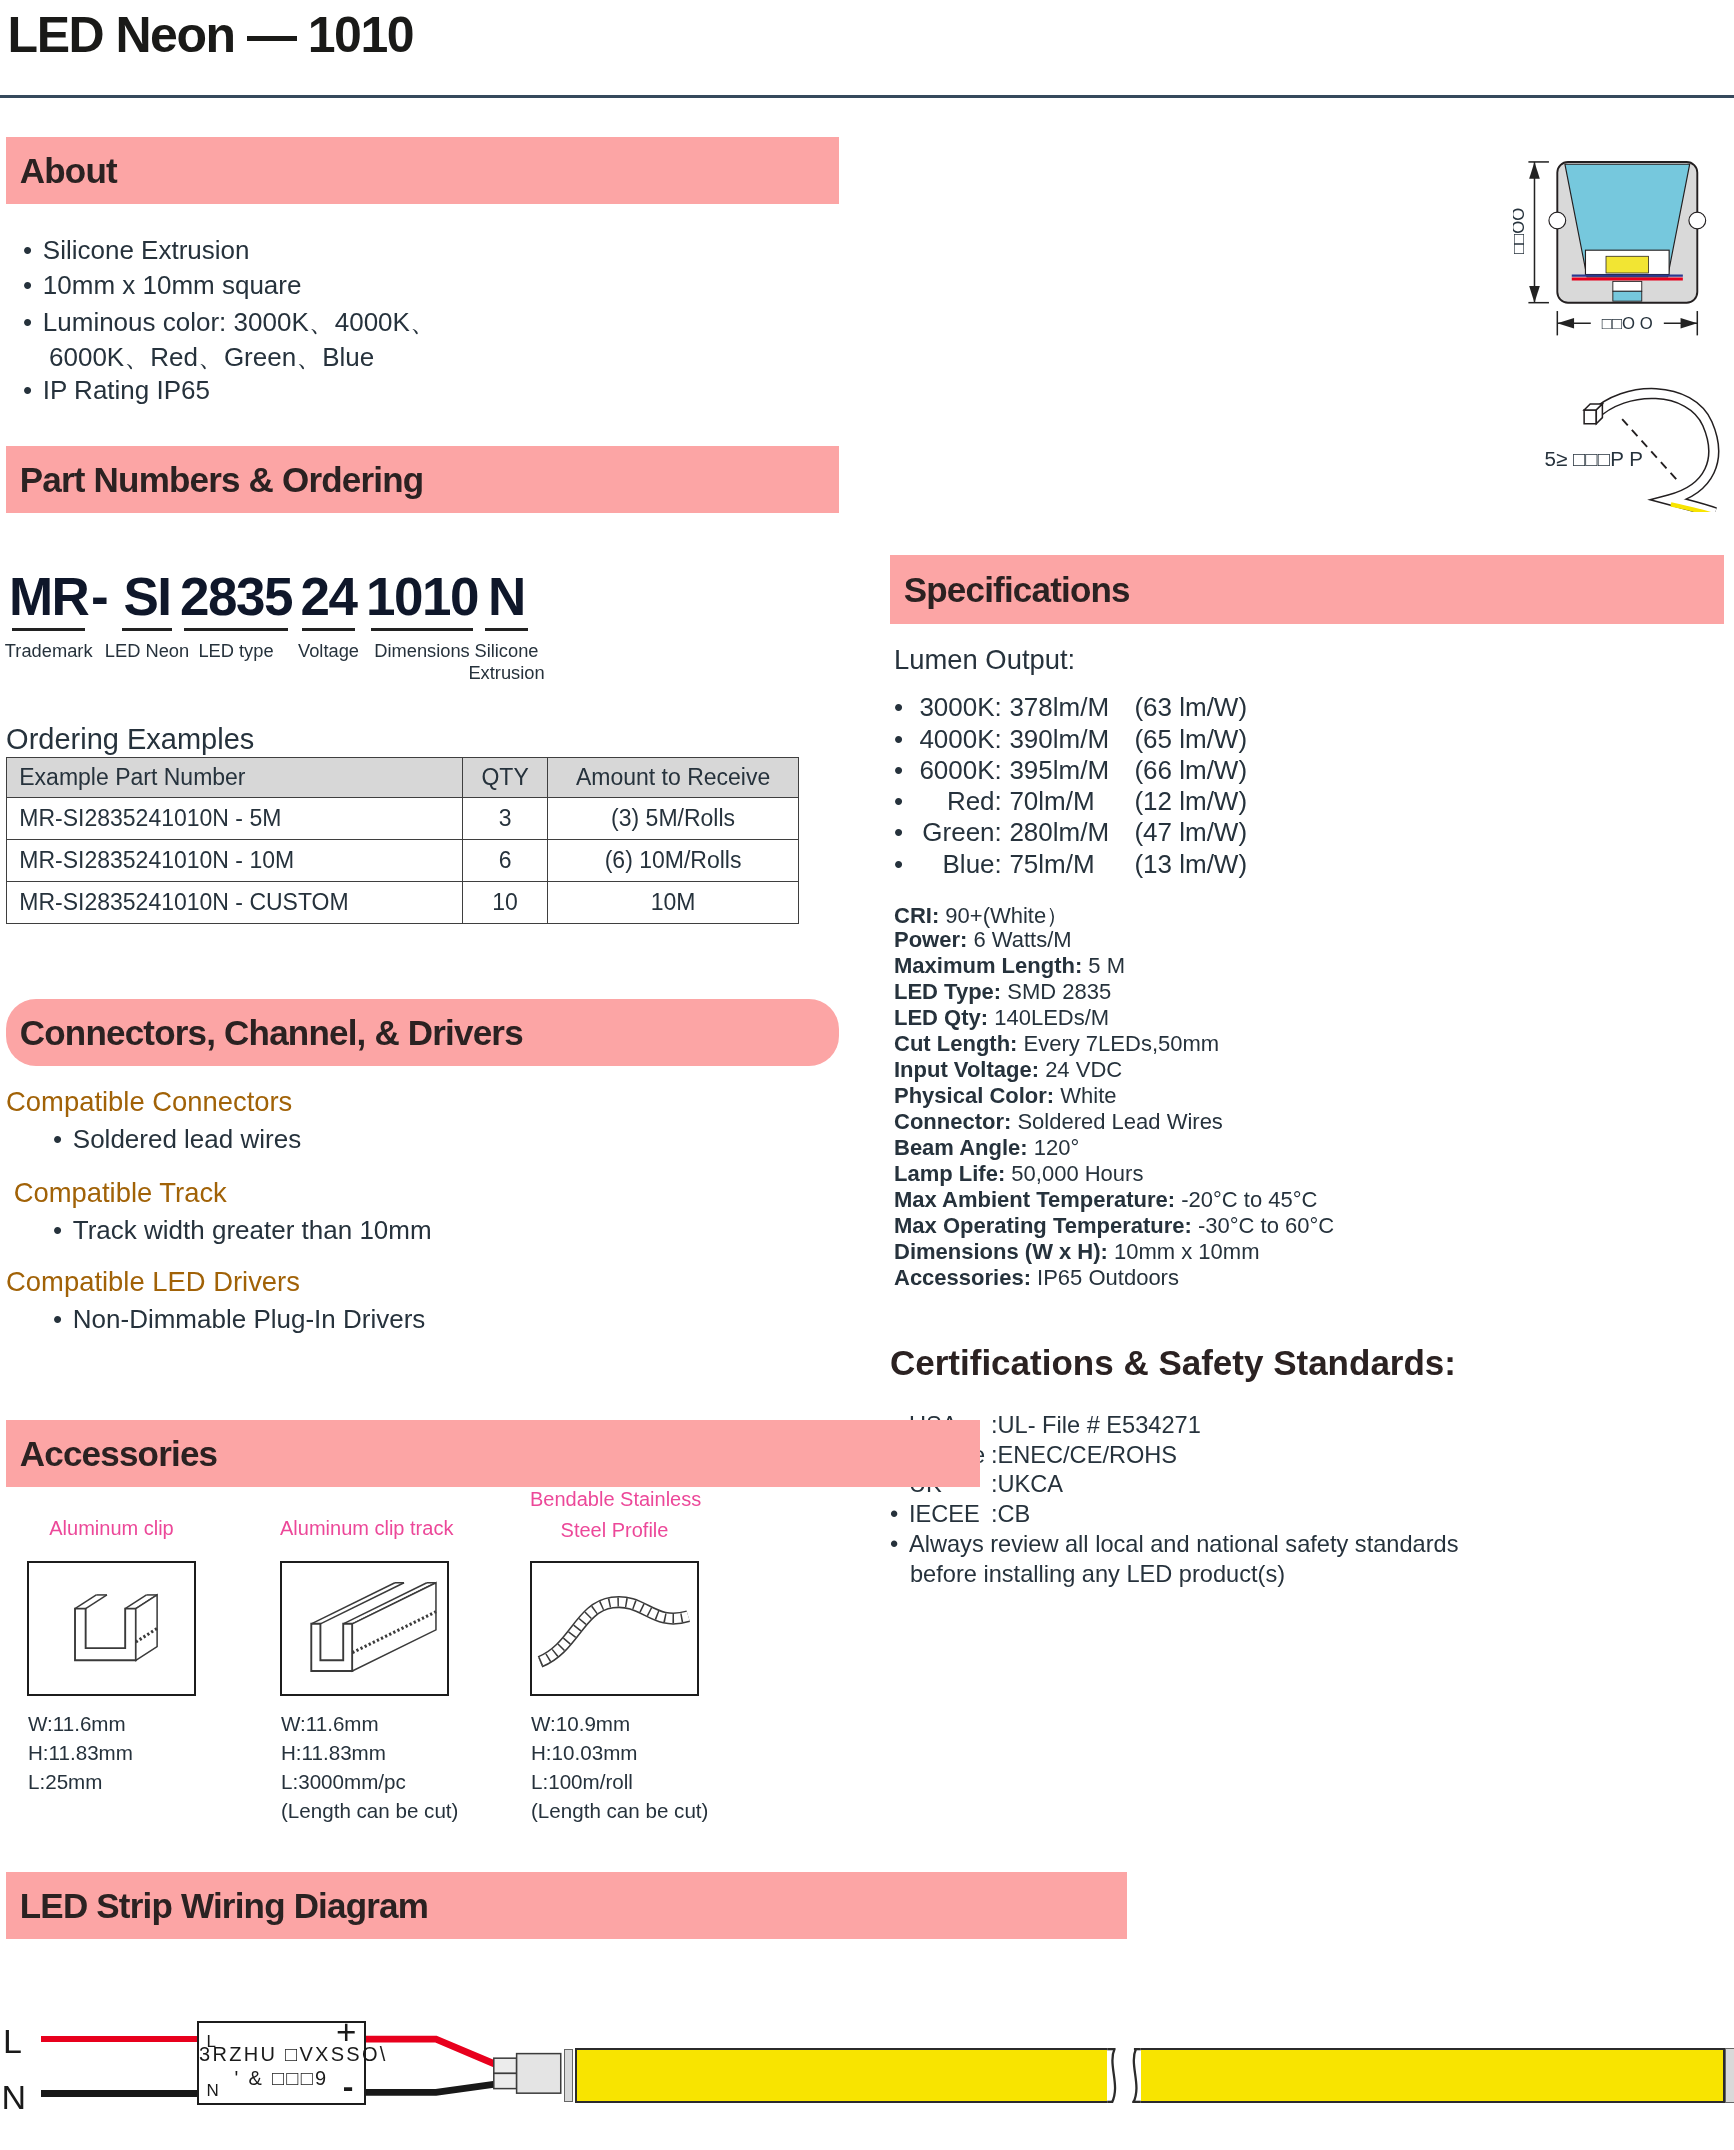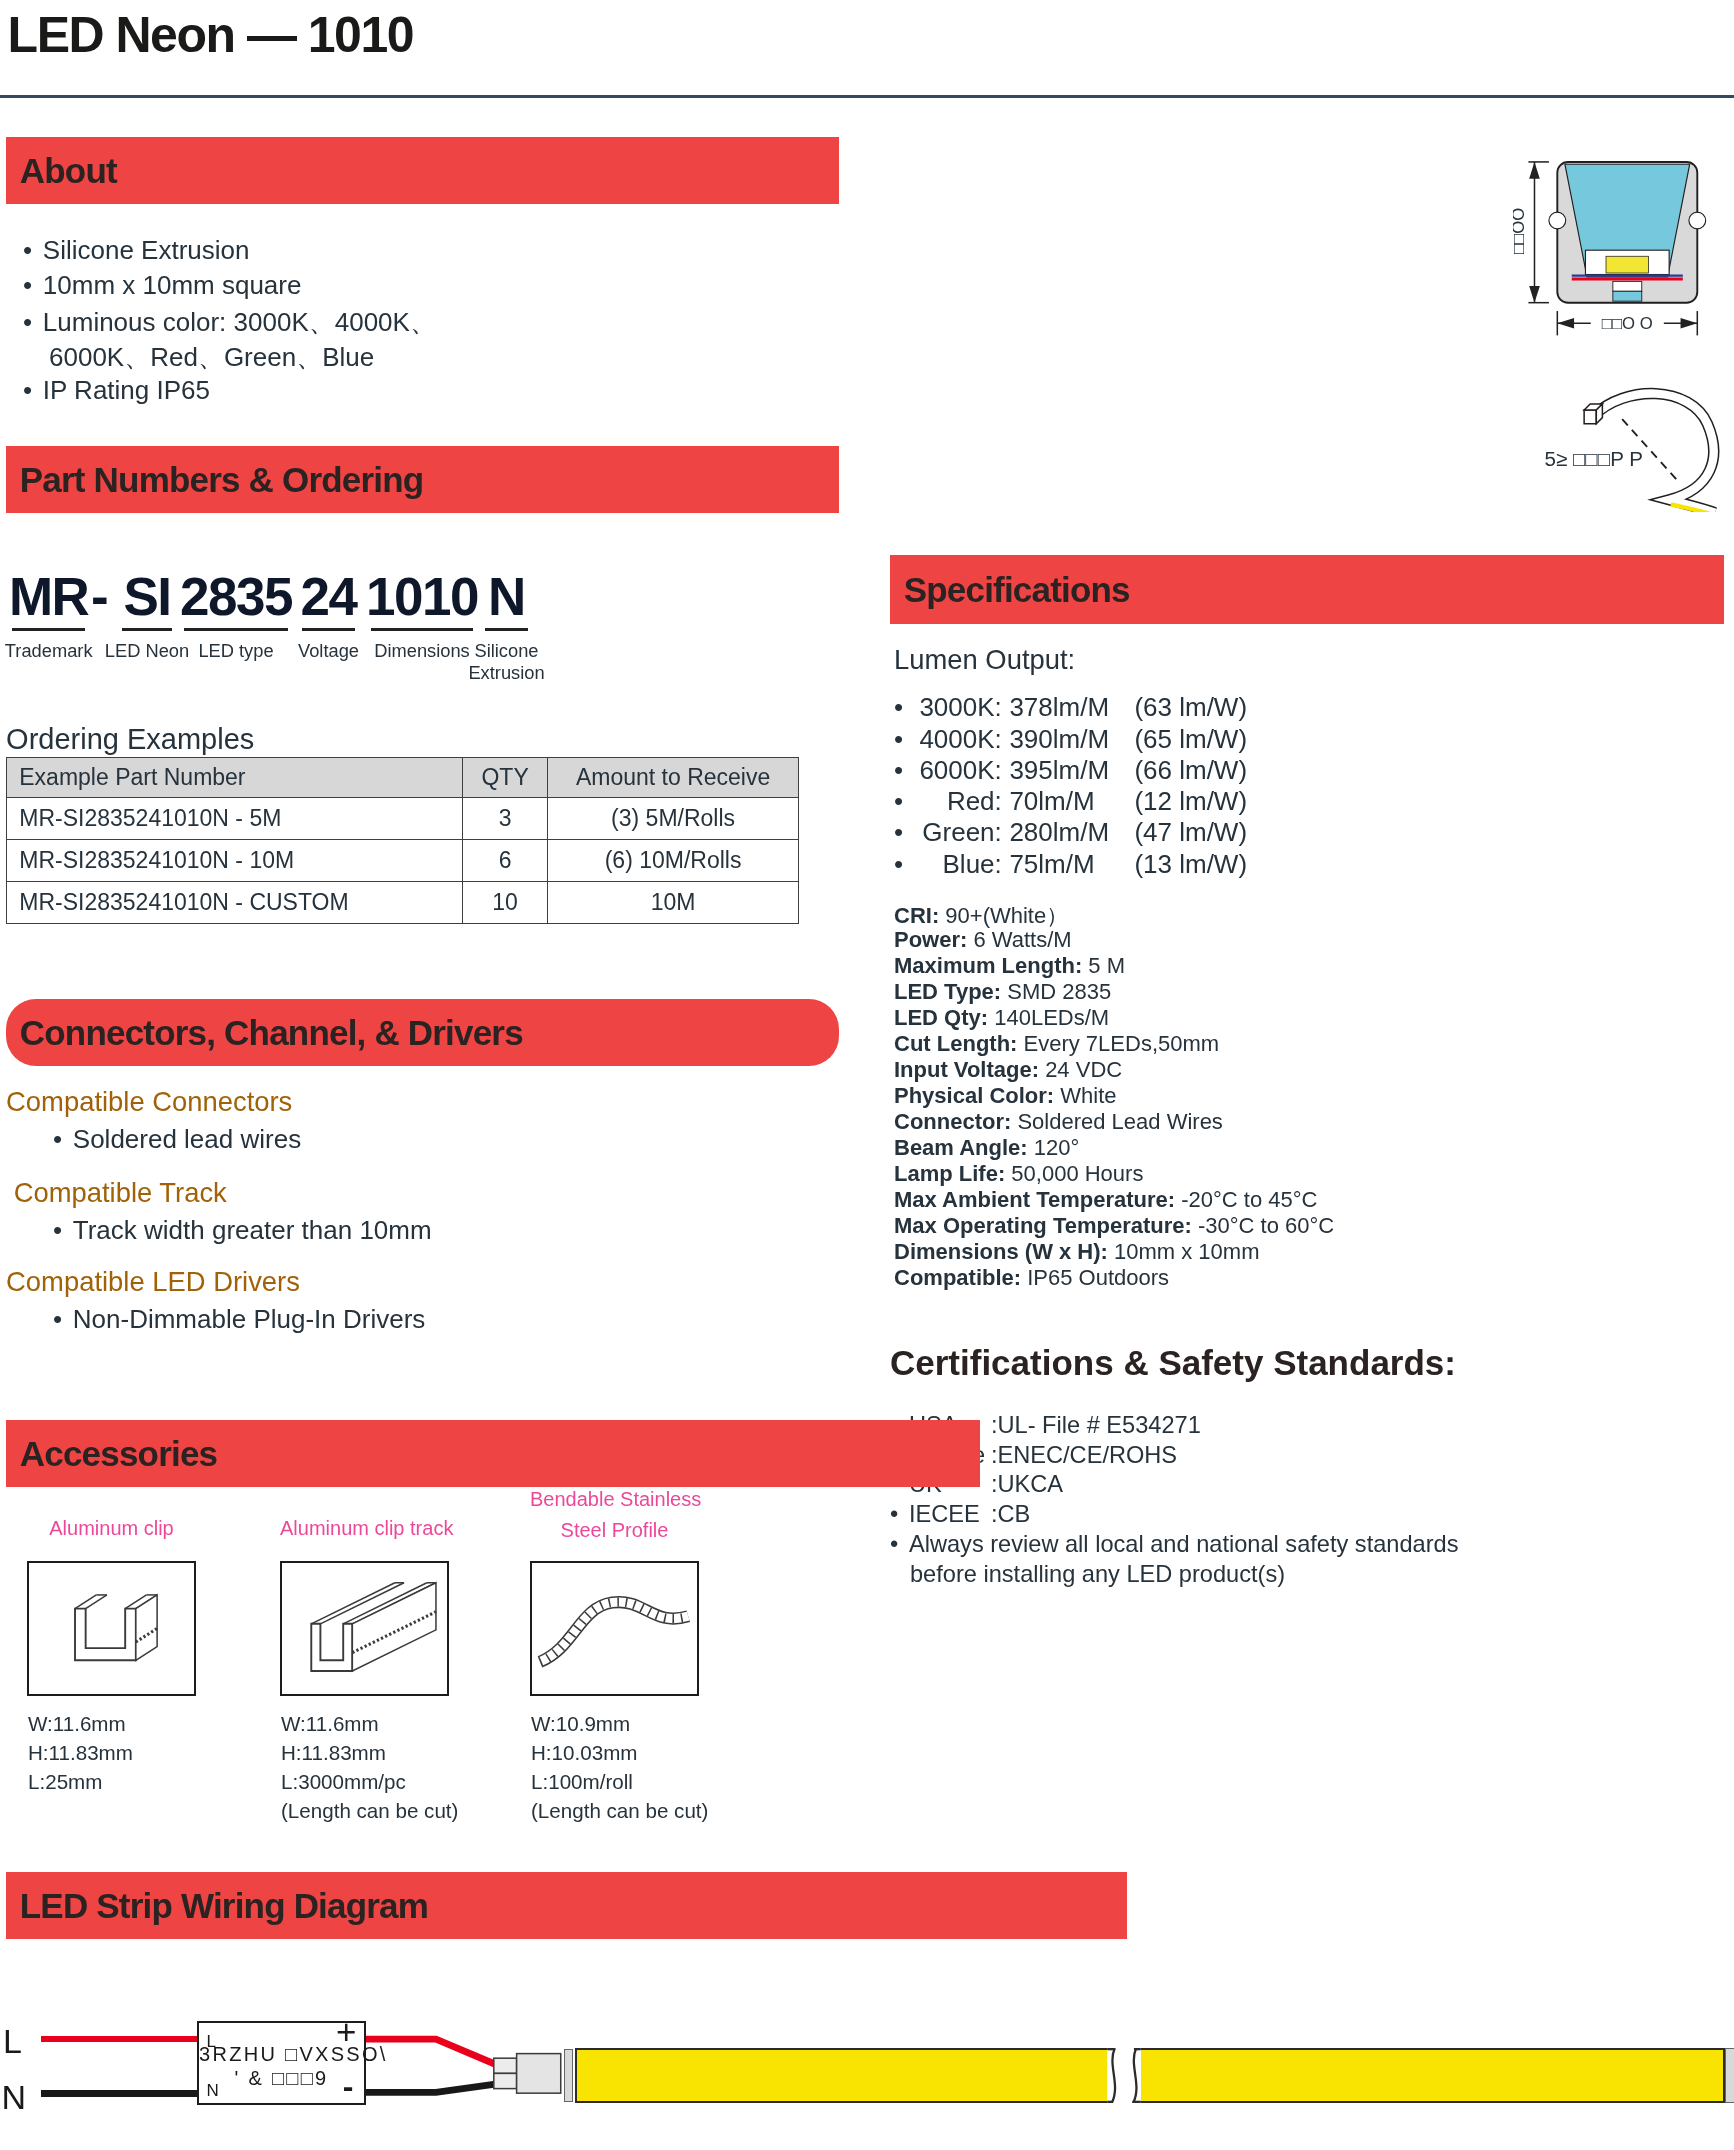--- a/index.html
+++ b/index.html
@@ -1,19 +1,19 @@
 <!DOCTYPE html>
 <html style="font-size:12.2px"><head>
 <meta charset="utf-8">
 <style>
   html,body{margin:0;padding:0;background:#ffffff;}
   #page{position:relative;width:1734px;height:2151px;background:#fff;overflow:hidden;
         font-family:"Liberation Sans","DejaVu Sans",sans-serif;color:#26323c;}
   .abs{position:absolute;}
-  .bar{background:#ef4444;display:flex;align-items:center;padding-left:13.7px;box-sizing:border-box;}
+  .bar{background:#fca5a5;display:flex;align-items:center;padding-left:13.7px;box-sizing:border-box;}
   .bar span{font-size:35px;font-weight:bold;color:#2b2222;letter-spacing:-0.8px;white-space:nowrap;}
   .title{font-size:50px;font-weight:800;color:#1a1a18;letter-spacing:-1.5px;white-space:nowrap;}
   .rule{background:#35495c;}
   .bodytext{font-size:26px;color:#26323c;white-space:nowrap;}
   .bullet{display:inline-block;margin-right:10.7px;}
   .pn-seg{display:flex;flex-direction:column;align-items:center;}
   .pn-big{font-size:53px;font-weight:bold;color:#0f172a;letter-spacing:-1.5px;line-height:53px;white-space:nowrap;}
   .pn-line{width:100%;height:3.8px;background:#222;margin-top:4.6px;}
   .pn-label{margin-top:9.1px;font-size:18.3px;color:#26323c;line-height:21.3px;text-align:center;white-space:nowrap;}
   .subhead{font-size:29px;color:#26323c;white-space:nowrap;}
@@ -186,21 +186,21 @@
     <div class="spec-row"><span class="spec-label">LED Qty:</span><span>140LEDs/M</span></div>
     <div class="spec-row"><span class="spec-label">Cut Length:</span><span>Every 7LEDs,50mm</span></div>
     <div class="spec-row"><span class="spec-label">Input Voltage:</span><span>24 VDC</span></div>
     <div class="spec-row"><span class="spec-label">Physical Color:</span><span>White</span></div>
     <div class="spec-row"><span class="spec-label">Connector:</span><span>Soldered Lead Wires</span></div>
     <div class="spec-row"><span class="spec-label">Beam Angle:</span><span>120°</span></div>
     <div class="spec-row"><span class="spec-label">Lamp Life:</span><span>50,000 Hours</span></div>
     <div class="spec-row"><span class="spec-label">Max Ambient Temperature:</span><span>-20°C to 45°C</span></div>
     <div class="spec-row"><span class="spec-label">Max Operating Temperature:</span><span>-30°C to 60°C</span></div>
     <div class="spec-row"><span class="spec-label">Dimensions (W x H):</span><span>10mm x 10mm</span></div>
-    <div class="spec-row"><span class="spec-label">Compatible:</span><span>IP65 Outdoors</span></div>
+    <div class="spec-row"><span class="spec-label">Accessories:</span><span>IP65 Outdoors</span></div>
   </div>
 
   <div class="abs" style="left:890px;top:1343px;font-size:35px;font-weight:bold;color:#2b2222;white-space:nowrap;">Certifications &amp; Safety Standards:</div>
   <div class="abs cert-row" style="left:890px;top:1412px;"><span class="bullet">•</span><span class="cert-label">USA</span><span>:UL- File # E534271</span></div>
   <div class="abs cert-row" style="left:890px;top:1442px;"><span class="bullet">•</span><span class="cert-label">Europe</span><span>:ENEC/CE/ROHS</span></div>
   <div class="abs cert-row" style="left:890px;top:1471px;"><span class="bullet">•</span><span class="cert-label">UK</span><span>:UKCA</span></div>
   <div class="abs cert-row" style="left:890px;top:1501px;"><span class="bullet">•</span><span class="cert-label">IECEE</span><span>:CB</span></div>
   <div class="abs cert-row" style="left:890px;top:1531px;"><span class="bullet">•</span><span>Always review all local and national safety standards</span></div>
   <div class="abs cert-row" style="left:910px;top:1561px;"><span>before installing any LED product(s)</span></div>
 

